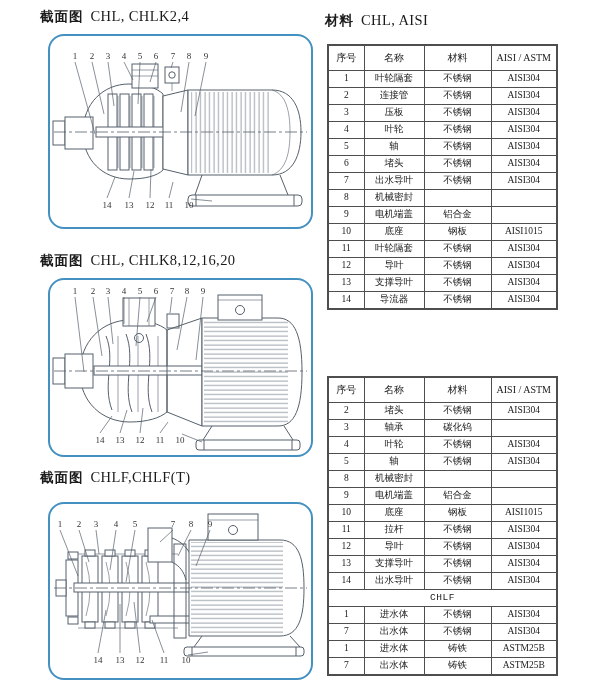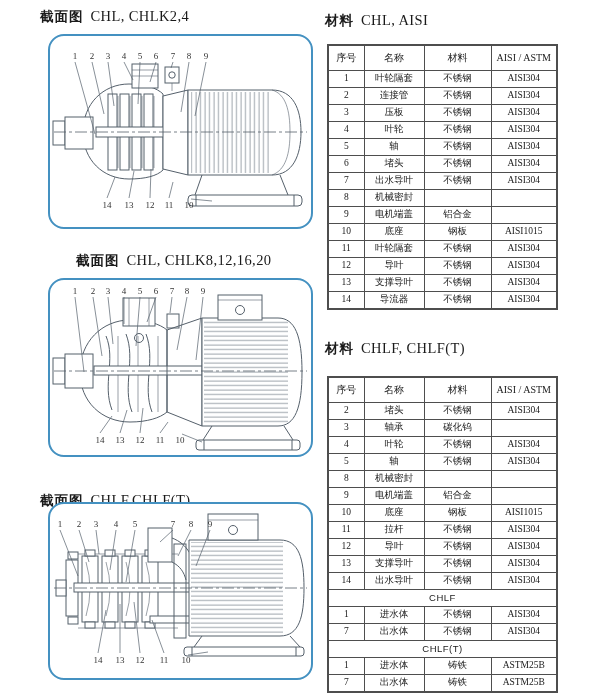--- a/index.html
+++ b/index.html
@@ -16,21 +16,21 @@
   #dbox3{top:502px;height:174px;}
   .diagram-box svg{display:block;width:100%;height:100%;}
 
   .mat-table{position:absolute;left:327px;width:229px;border-collapse:collapse;table-layout:fixed;
              border:2px solid #4e4e4e;font-size:9.5px;margin-top:9px;}
   #mtable1{top:35px;}
   #mtable2{top:367px;}
   .mat-table td{border:1px solid #4e4e4e;text-align:center;vertical-align:middle;padding:0;height:16px;
                 line-height:1.05;white-space:nowrap;overflow:hidden;font-family:"Liberation Serif","DejaVu Sans",serif;}
   .mat-table thead td{height:24px;font-size:10px;}
-  .mat-table .section-cell{font-family:Liberation Sans, sans-serif;letter-spacing:0.5px;}
+  .mat-table .section-cell{font-family:Liberation Mono, monospace;letter-spacing:0.5px;}
   .c0{width:36px;} .c1{width:60px;} .c2{width:67px;} .c3{width:66px;}
 
   .callout{font-family:"Liberation Serif",serif;font-size:9px;fill:#333;}
   .art{stroke:#55606b;fill:none;stroke-width:1;}
   .artf{stroke:#55606b;fill:#ffffff;stroke-width:1;}
   .lead{stroke:#55606b;stroke-width:0.7;fill:none;}
   .thin{stroke:#55606b;stroke-width:0.6;fill:none;}
   .cline{stroke:#55606b;stroke-width:0.8;fill:none;stroke-dasharray:12 3 3 3;}
 </style>
 </head>
@@ -123,21 +123,21 @@
       <text class="callout" x="139" y="23" text-anchor="middle">8</text>
       <text class="callout" x="156" y="23" text-anchor="middle">9</text>
       <text class="callout" x="57" y="172" text-anchor="middle">14</text>
       <text class="callout" x="79" y="172" text-anchor="middle">13</text>
       <text class="callout" x="100" y="172" text-anchor="middle">12</text>
       <text class="callout" x="119" y="172" text-anchor="middle">11</text>
       <text class="callout" x="139" y="172" text-anchor="middle">10</text>
     </svg>
   </div>
 
-  <div class="sec-title" style="left:40px;top:252px;margin-left:36px;">
+  <div class="sec-title" style="left:40px;top:252px;">
     <span class="zh">截面图</span><span class="en">CHL, CHLK8,12,16,20</span>
   </div>
 
   <div class="diagram-box" id="dbox2">
     <svg viewBox="0 0 261 175">
 
       <path class="art" d="M80,40 C52,40 30,62 30,92 C30,122 52,142 80,142 C97,142 110,138 117,132 L117,50 C110,44 97,40 80,40 Z"></path>
 
       <rect class="art" x="3" y="78" width="12" height="26" fill="url(#hatch)"></rect>
       <rect class="artf" x="15" y="74" width="28" height="34"></rect>
@@ -201,21 +201,21 @@
       <text class="callout" x="137" y="14" text-anchor="middle">8</text>
       <text class="callout" x="153" y="14" text-anchor="middle">9</text>
       <text class="callout" x="50" y="163" text-anchor="middle">14</text>
       <text class="callout" x="70" y="163" text-anchor="middle">13</text>
       <text class="callout" x="90" y="163" text-anchor="middle">12</text>
       <text class="callout" x="110" y="163" text-anchor="middle">11</text>
       <text class="callout" x="130" y="163" text-anchor="middle">10</text>
     </svg>
   </div>
 
-  <div class="sec-title" style="left:40px;top:492px;text-align:center;">
+  <div class="sec-title" style="left:40px;top:469px;text-align:center;">
     <span class="zh">截面图</span><span class="en">CHLF,CHLF(T)</span>
   </div>
 
   <div class="diagram-box" id="dbox3">
     <svg viewBox="0 0 261 174">
 
       <rect class="artf" x="16" y="56" width="12" height="56"></rect>
       <rect class="artf" x="6" y="76" width="10" height="16"></rect>
       <rect class="artf" x="18" y="48" width="10" height="7"></rect>
       <rect class="artf" x="18" y="113" width="10" height="7"></rect>
@@ -398,23 +398,20 @@
         </tr>
         <tr>
           <td>14</td>
           <td>导流器</td>
           <td>不锈钢</td>
           <td>AISI304</td>
         </tr>
       </tbody>
   </table>
 
-  <div class="sec-title" style="left:325px;top:340px;">
-    <span class="zh">材料</span><span class="en">CHLF, CHLF(T)</span>
-  </div>
 
   <table class="mat-table" id="mtable2">
     <colgroup>
         <col class="c0">
         <col class="c1">
         <col class="c2">
         <col class="c3">
       </colgroup>
     <thead>
         <tr>
@@ -500,23 +497,20 @@
           <td>不锈钢</td>
           <td>AISI304</td>
         </tr>
         <tr>
           <td>7</td>
           <td>出水体</td>
           <td>不锈钢</td>
           <td>AISI304</td>
         </tr>
         <tr>
-          <td colspan="4" class="section-cell">CHLF(T)</td>
-        </tr>
-        <tr>
           <td>1</td>
           <td>进水体</td>
           <td>铸铁</td>
           <td>ASTM25B</td>
         </tr>
         <tr>
           <td>7</td>
           <td>出水体</td>
           <td>铸铁</td>
           <td>ASTM25B</td>

